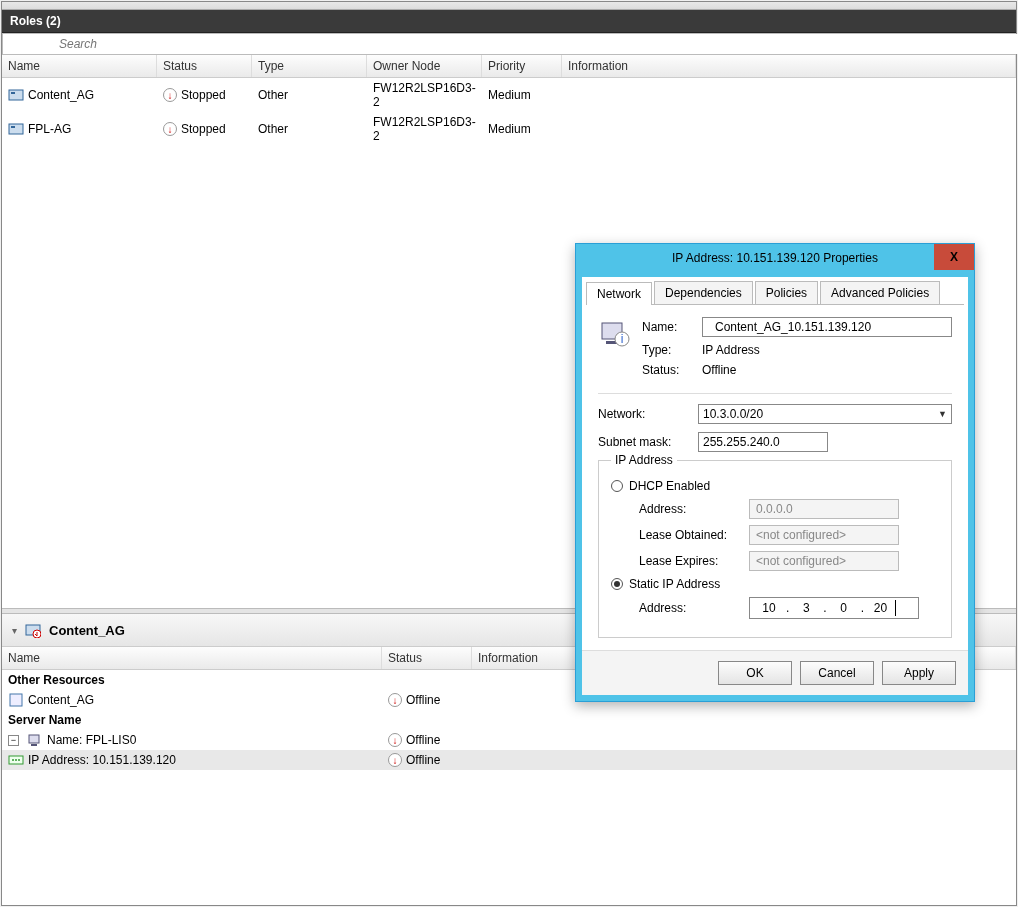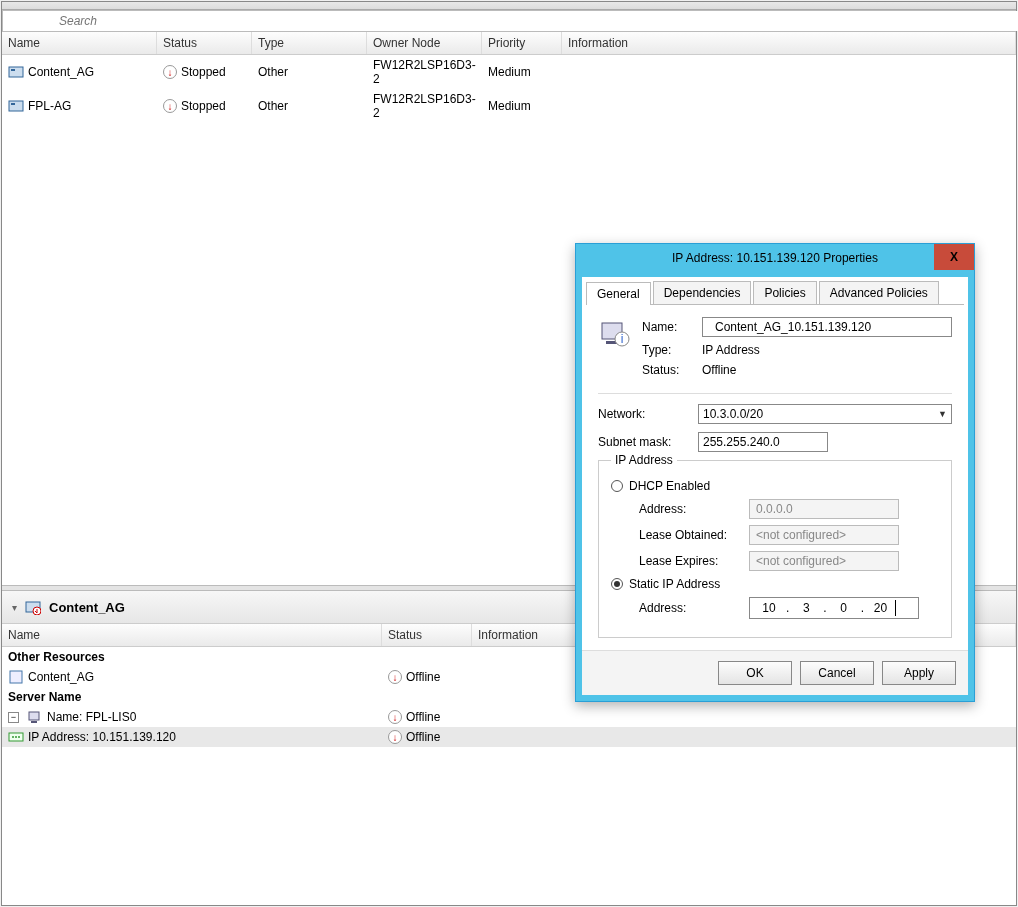--- a/index.html
+++ b/index.html
@@ -80,20 +80,21 @@
 .chk.checked::after { content:"✓"; }
 .dlg-buttons { display:flex; justify-content:flex-end; gap:8px; padding:10px 12px; background:#f4f4f4; border-top:1px solid #ddd; }
 .btn { width:74px; padding:4px 0; text-align:center; border:1px solid #888; background:linear-gradient(#fdfdfd,#e4e4e4); cursor:pointer; }
 .big-icon svg { width:32px; height:32px; }
 </style>
 </head>
 <body>
 
 <div class="outer">
   <div class="bar-top"></div>
+  <div class="roles-header">Roles (2)</div>
   <div class="search-row">
     <input type="text" placeholder="Search" style="">
   </div>
   <div class="grid-head">
     <div class="gh c-name">Name</div>
     <div class="gh c-status">Status</div>
     <div class="gh c-type">Type</div>
     <div class="gh c-owner">Owner Node</div>
     <div class="gh c-priority">Priority</div>
     <div class="gh c-info">Information</div>
@@ -209,21 +210,21 @@
 </div>
 
 <div class="dialog">
   <div class="dlg-title">
     <span>IP Address: 10.151.139.120 Properties</span>
     <div class="dlg-close">X</div>
   </div>
   <div class="dlg-border">
     <div class="dlg-body">
       <div class="tabs">
-        <div class="tab active">General</div>
+        <div class="tab active">Network</div>
         <div class="tab">Dependencies</div>
         <div class="tab">Policies</div>
         <div class="tab">Advanced Policies</div>
       </div>
       <div class="tab-content">
         <div style="display:flex; gap:8px;">
           <div class="info-icon big-icon">
             <svg viewBox="0 0 32 32">
                 <rect x="4" y="6" width="20" height="16" fill="#dde" stroke="#557"></rect>
                 <rect x="8" y="24" width="12" height="3" fill="#557"></rect>

